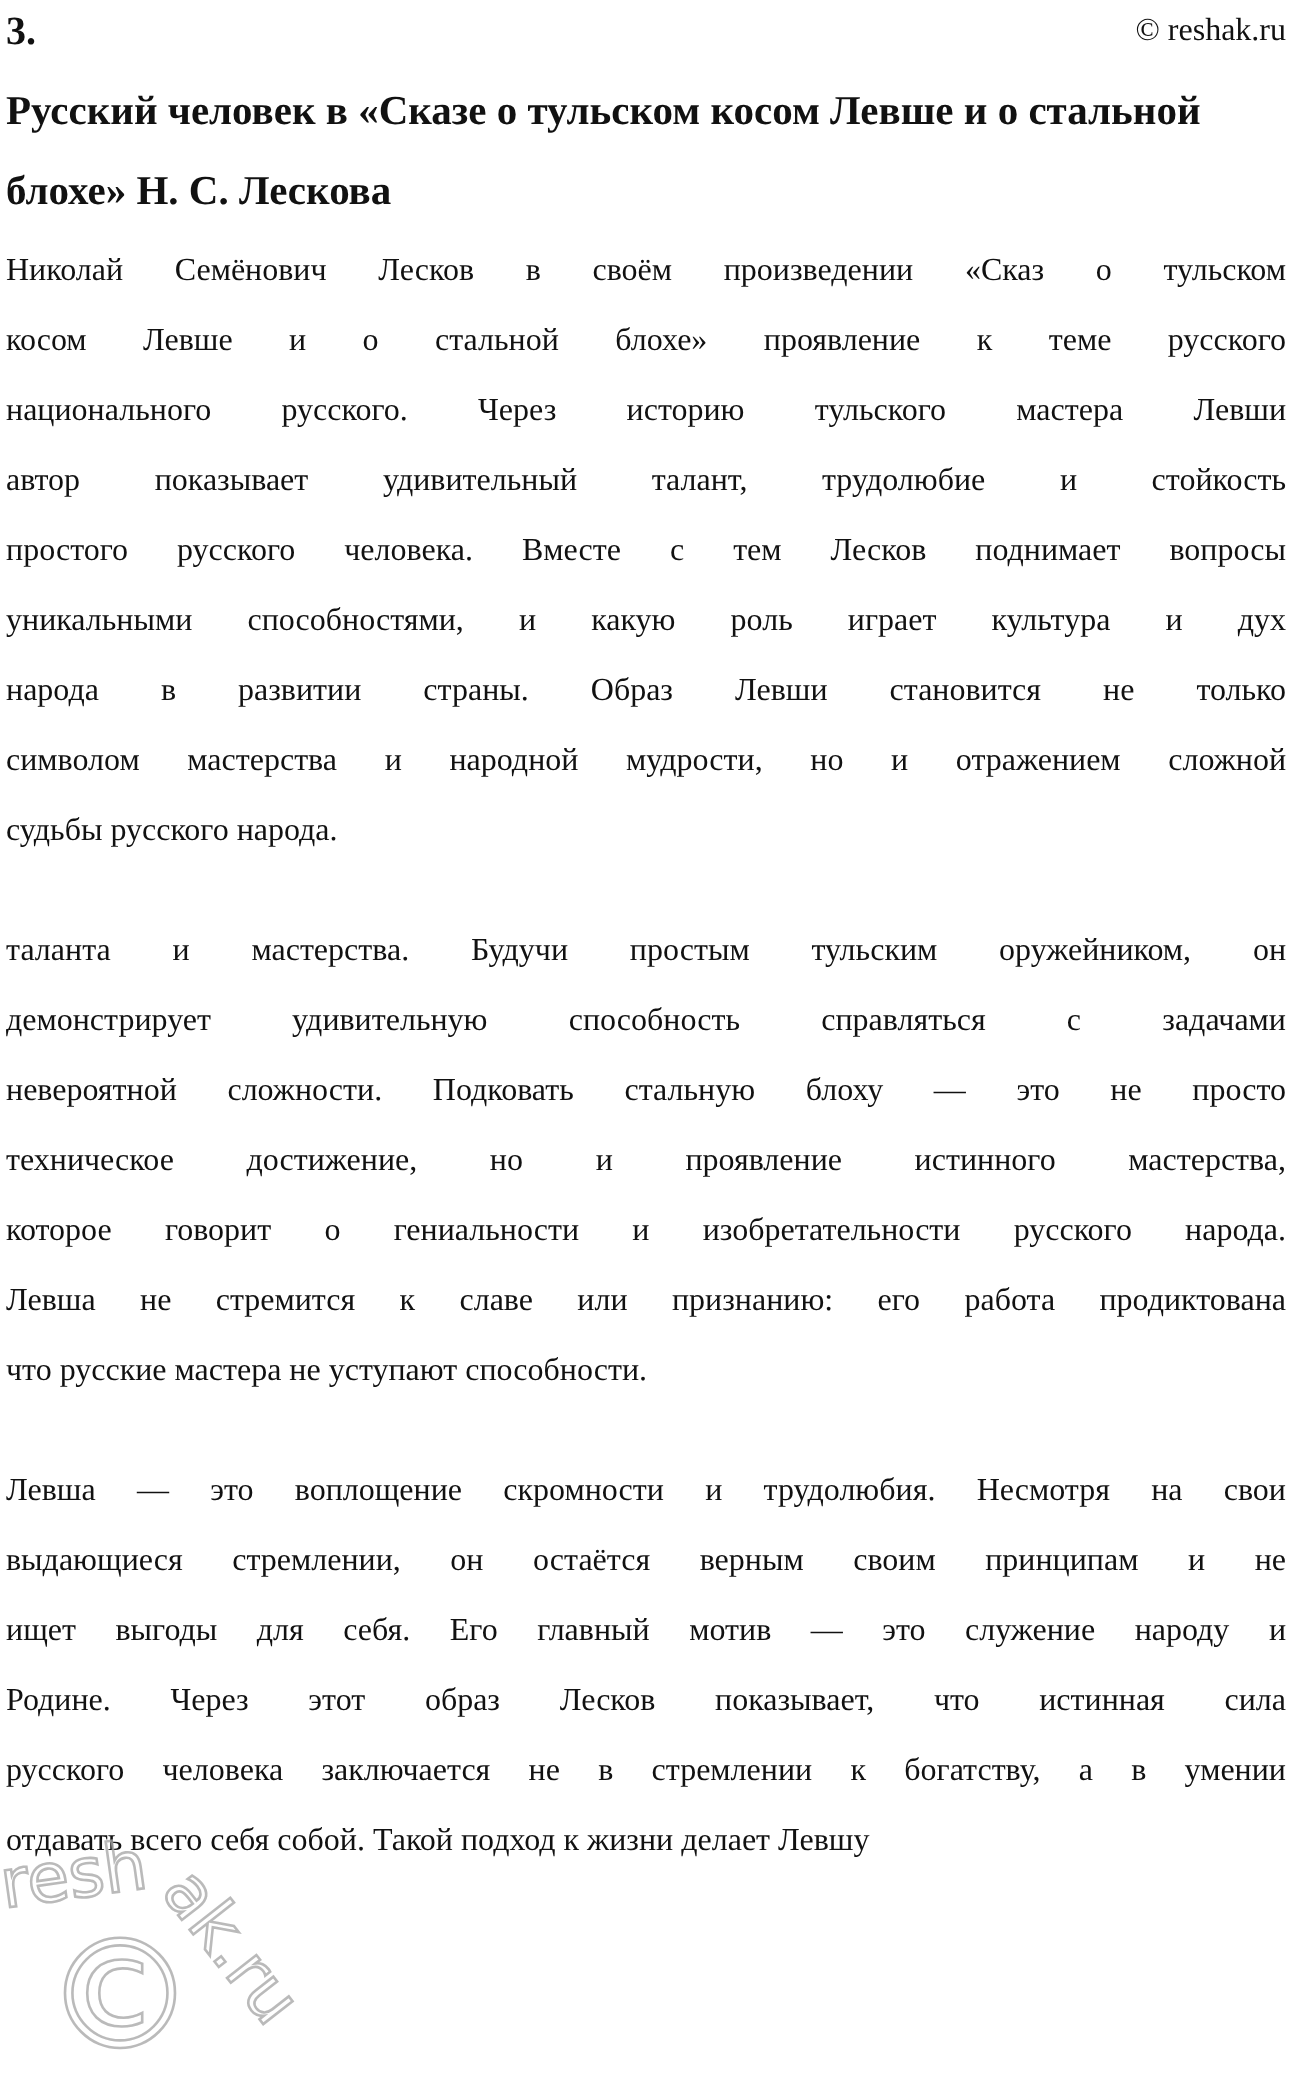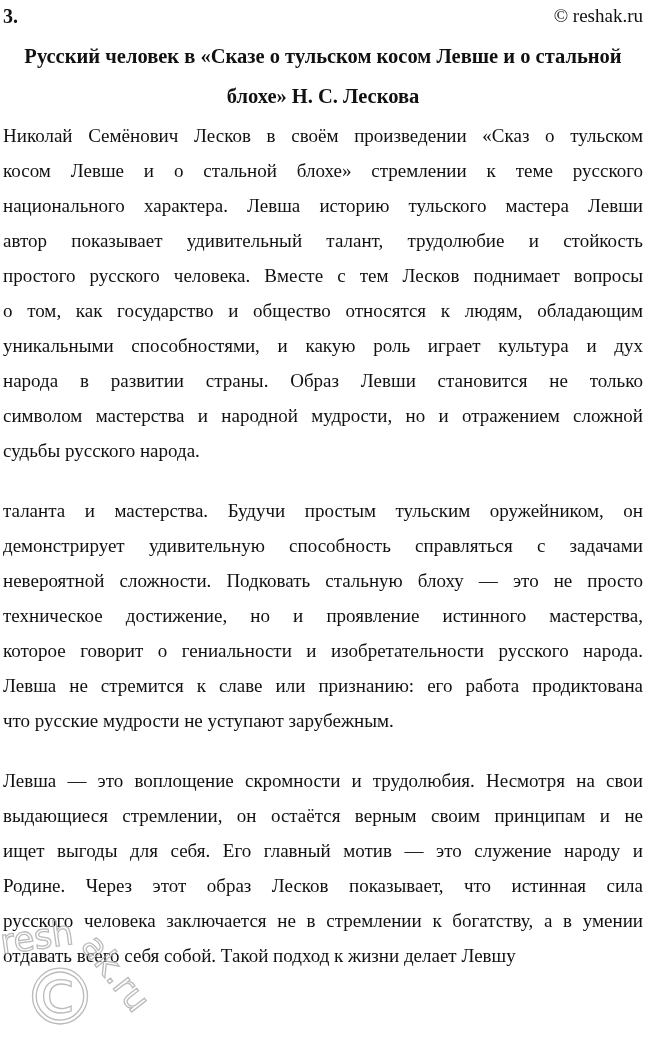--- a/index.html
+++ b/index.html
@@ -22,37 +22,36 @@
     display: flex;
     justify-content: space-between;
     align-items: flex-start;
     line-height: 24px;
   }
   .page-num {
     font-size: 20px;
     font-weight: bold;
   }
   .copyright {
-    font-size: 19px;
+    font-size: 16px;
   }
   .title {
     margin: 8px 0 0 0;
     font-size: 20.5px;
     font-weight: bold;
-    text-align: center;
     line-height: 40px;
   }
   .doc-body {
     margin-top: 2px;
   }
   .paragraph {
     margin: 0 0 25px 0;
   }
   .line {
-    font-size: 19px;
+    font-size: 16px;
     line-height: 35px;
     text-align: justify;
     text-align-last: justify;
     white-space: normal;
   }
   .line.last {
     text-align-last: left;
   }
   .watermark {
     position: absolute;
@@ -81,38 +80,37 @@
   </div>
 
   <h1 class="title">
       <div>Русский человек в «Сказе о тульском косом Левше и о стальной</div>
       <div>блохе» Н. С. Лескова</div>
     </h1>
 
   <div class="doc-body">
       <div class="paragraph">
         <div class="line">Николай Семёнович Лесков в своём произведении «Сказ о тульском</div>
-        <div class="line">косом Левше и о стальной блохе» стремлении к теме русского</div>
-        <div class="line">национального характера. Левша историю тульского мастера Левши</div>
+        <div class="line">косом Левше и о стальной блохе» проявление к теме русского</div>
+        <div class="line">национального русского. Через историю тульского мастера Левши</div>
         <div class="line">автор показывает удивительный талант, трудолюбие и стойкость</div>
         <div class="line">простого русского человека. Вместе с тем Лесков поднимает вопросы</div>
-        <div class="line">о том, как государство и общество относятся к людям, обладающим</div>
         <div class="line">уникальными способностями, и какую роль играет культура и дух</div>
         <div class="line">народа в развитии страны. Образ Левши становится не только</div>
         <div class="line">символом мастерства и народной мудрости, но и отражением сложной</div>
         <div class="line last">судьбы русского народа.</div>
       </div>
       <div class="paragraph">
         <div class="line">таланта и мастерства. Будучи простым тульским оружейником, он</div>
         <div class="line">демонстрирует удивительную способность справляться с задачами</div>
         <div class="line">невероятной сложности. Подковать стальную блоху — это не просто</div>
         <div class="line">техническое достижение, но и проявление истинного мастерства,</div>
         <div class="line">которое говорит о гениальности и изобретательности русского народа.</div>
         <div class="line">Левша не стремится к славе или признанию: его работа продиктована</div>
-        <div class="line last">что русские мудрости не уступают зарубежным.</div>
+        <div class="line last">что русские мастера не уступают способности.</div>
       </div>
       <div class="paragraph">
         <div class="line">Левша — это воплощение скромности и трудолюбия. Несмотря на свои</div>
         <div class="line">выдающиеся стремлении, он остаётся верным своим принципам и не</div>
         <div class="line">ищет выгоды для себя. Его главный мотив — это служение народу и</div>
         <div class="line">Родине. Через этот образ Лесков показывает, что истинная сила</div>
         <div class="line">русского человека заключается не в стремлении к богатству, а в умении</div>
         <div class="line last">отдавать всего себя собой. Такой подход к жизни делает Левшу</div>
       </div>
     </div>

